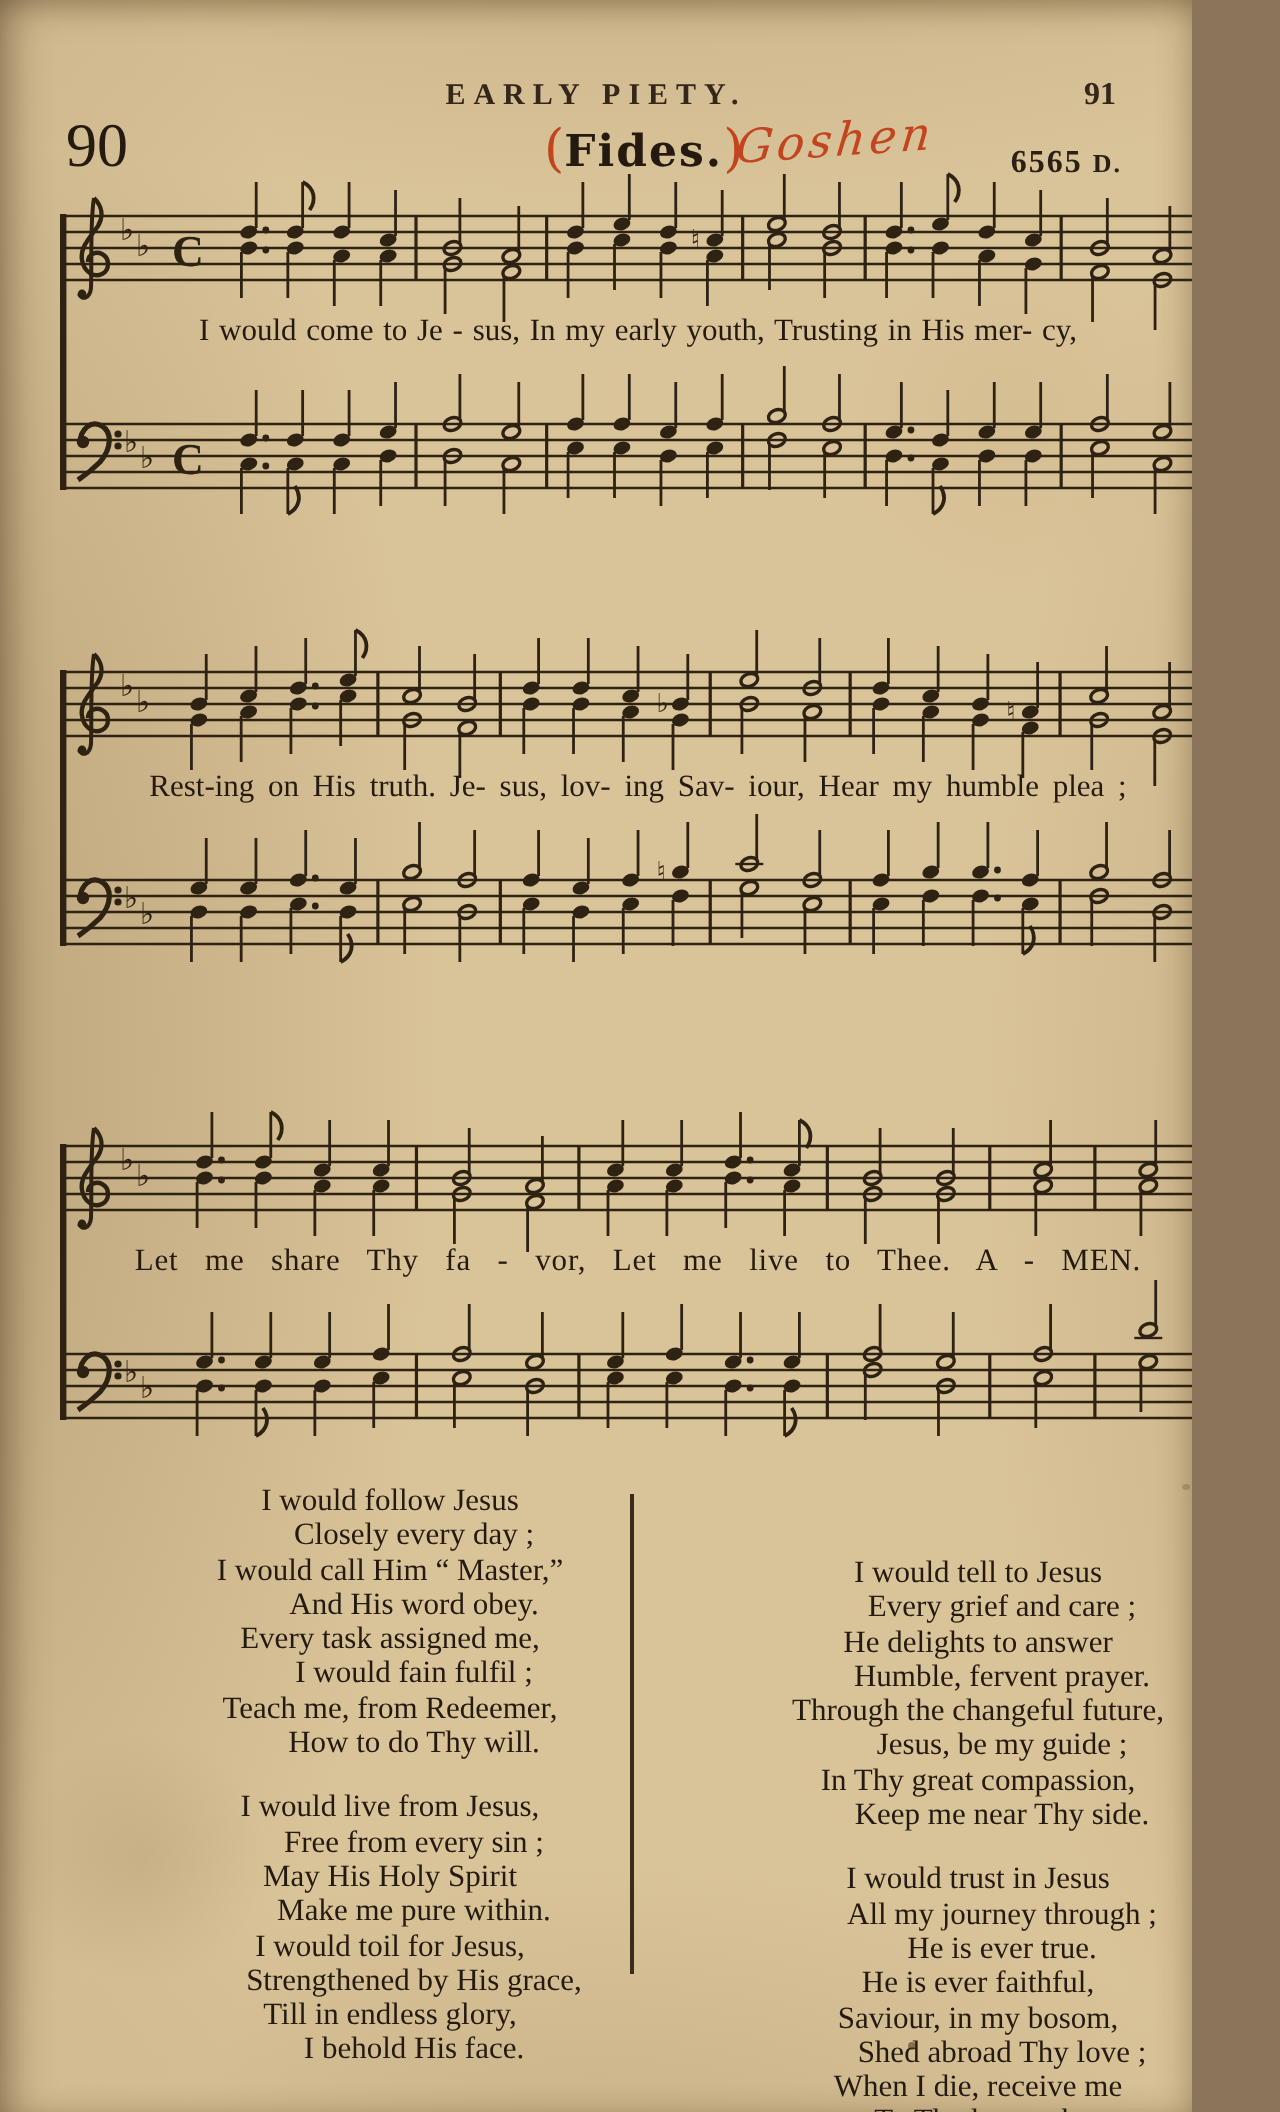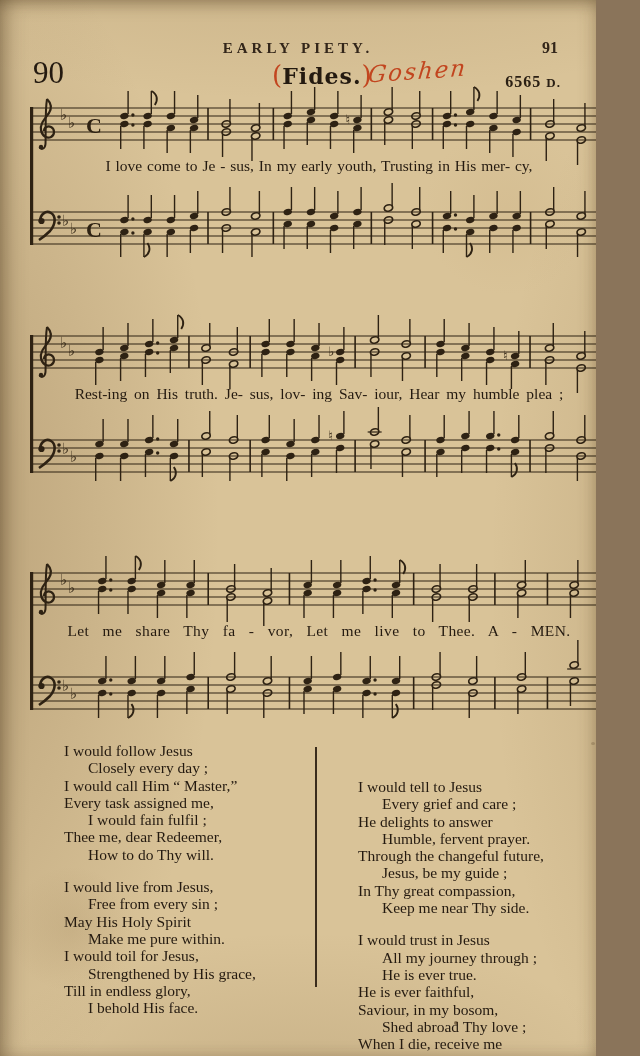--- a/index.html
+++ b/index.html
@@ -39,21 +39,21 @@
   .lyrics{position:absolute;left:0;top:57px;width:100%;text-align:center;
     font-size:15.5px;color:#241a10;white-space:nowrap;}
   .lyrics-0{word-spacing:1px;}
   .lyrics-1{word-spacing:3px;}
   .lyrics-2{word-spacing:9px;letter-spacing:.4px;}
   
   .verses{position:absolute;top:742px;left:0;width:100%;}
   .col{position:absolute;top:0;width:262px;font-size:15.5px;line-height:17.3px;color:#241a10;}
   .col-left{left:64px;}
   .col-right{left:358px;margin-top:36px;}
-  .stanza{margin-bottom:15px;}
+  .stanza{margin-bottom:15px;text-align:center;}
   .vline{white-space:nowrap;}
   .vline.indent{padding-left:24px;}
   .col-divider{position:absolute;left:315px;top:5px;width:2px;height:240px;background:#3a2c1c;}
 </style>
 </head>
 <body>
 
 <div class="page">
 
   <div class="running-head">EARLY PIETY.</div>
@@ -261,21 +261,21 @@
         <ellipse cx="519.96996996997" cy="124" rx="4.3" ry="3.1" transform="rotate(-18 519.96996996997 124)" fill="none" stroke="#2e2213" stroke-width="1.7"></ellipse>
         <line x1="523.66996996997" y1="110" x2="523.66996996997" y2="87" stroke="#2e2213" stroke-width="1.4"></line>
         <line x1="516.2699699699699" y1="126" x2="516.2699699699699" y2="149" stroke="#2e2213" stroke-width="1.4"></line>
         <ellipse cx="551.2387387387387" cy="116" rx="4.3" ry="3.1" transform="rotate(-18 551.2387387387387 116)" fill="none" stroke="#2e2213" stroke-width="1.7"></ellipse>
         <ellipse cx="551.2387387387387" cy="132" rx="4.3" ry="3.1" transform="rotate(-18 551.2387387387387 132)" fill="none" stroke="#2e2213" stroke-width="1.7"></ellipse>
         <line x1="554.9387387387387" y1="114" x2="554.9387387387387" y2="91" stroke="#2e2213" stroke-width="1.4"></line>
         <line x1="547.5387387387386" y1="134" x2="547.5387387387386" y2="157" stroke="#2e2213" stroke-width="1.4"></line>
         <rect x="574.5" y="8" width="3.5" height="32" fill="#2e2213"></rect>
         <rect x="574.5" y="112" width="3.5" height="32" fill="#2e2213"></rect>
       </svg>
-    <div class="lyrics lyrics-0">I love come to Je - sus,  In my early youth, Trusting in  His mer- cy,</div>
+    <div class="lyrics lyrics-0">I would come to Je - sus,  In my early youth, Trusting in  His mer- cy,</div>
   </div>
   <div class="system" style="top:328px">
     <svg width="578" height="160">
         <line x1="0" y1="8" x2="578" y2="8" stroke="#2e2213" stroke-width="1.15"></line>
         <line x1="0" y1="16" x2="578" y2="16" stroke="#2e2213" stroke-width="1.15"></line>
         <line x1="0" y1="24" x2="578" y2="24" stroke="#2e2213" stroke-width="1.15"></line>
         <line x1="0" y1="32" x2="578" y2="32" stroke="#2e2213" stroke-width="1.15"></line>
         <line x1="0" y1="40" x2="578" y2="40" stroke="#2e2213" stroke-width="1.15"></line>
         <line x1="0" y1="112" x2="578" y2="112" stroke="#2e2213" stroke-width="1.15"></line>
         <line x1="0" y1="120" x2="578" y2="120" stroke="#2e2213" stroke-width="1.15"></line>
@@ -646,23 +646,24 @@
       </svg>
     <div class="lyrics lyrics-2">Let  me share Thy   fa - vor,  Let  me  live  to  Thee.   A - MEN.</div>
   </div>
 
   <div class="verses">
     <div class="col col-left" id="col-left">
         <div class="stanza">
           <div class="vline">I would follow Jesus</div>
           <div class="vline indent">Closely every day ;</div>
           <div class="vline">I would call Him “ Master,”</div>
+          <div class="vline indent">And His word obey.</div>
           <div class="vline">Every task assigned me,</div>
           <div class="vline indent">I would fain fulfil ;</div>
-          <div class="vline">Thee me, dear Redeemer,</div>
+          <div class="vline">Teach me, from Redeemer,</div>
           <div class="vline indent">How to do Thy will.</div>
         </div>
         <div class="stanza">
           <div class="vline">I would live from Jesus,</div>
           <div class="vline indent">Free from every sin ;</div>
           <div class="vline">May His Holy Spirit</div>
           <div class="vline indent">Make me pure within.</div>
           <div class="vline">I would toil for Jesus,</div>
           <div class="vline indent">Strengthened by His grace,</div>
           <div class="vline">Till in endless glory,</div>

